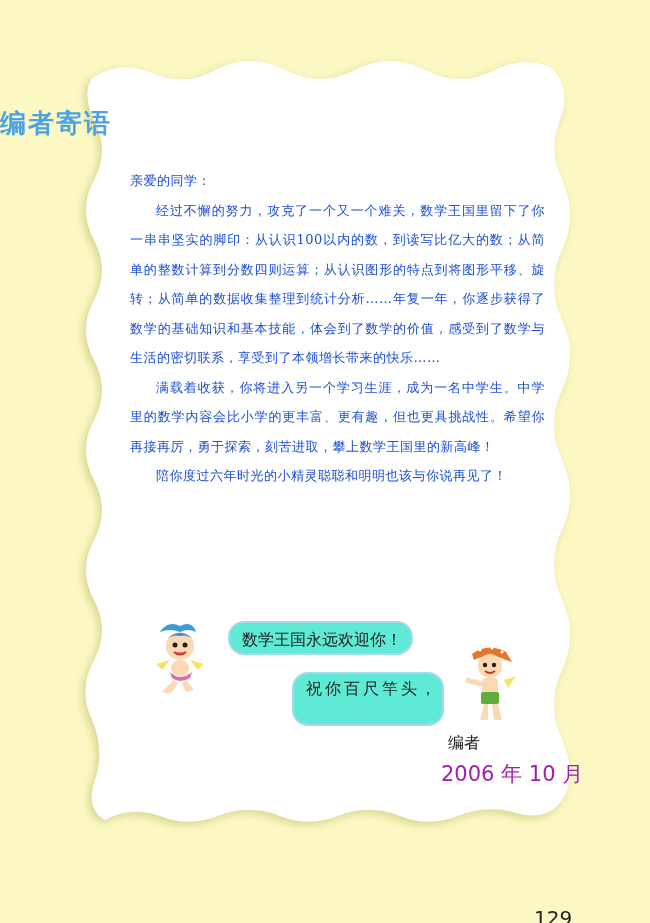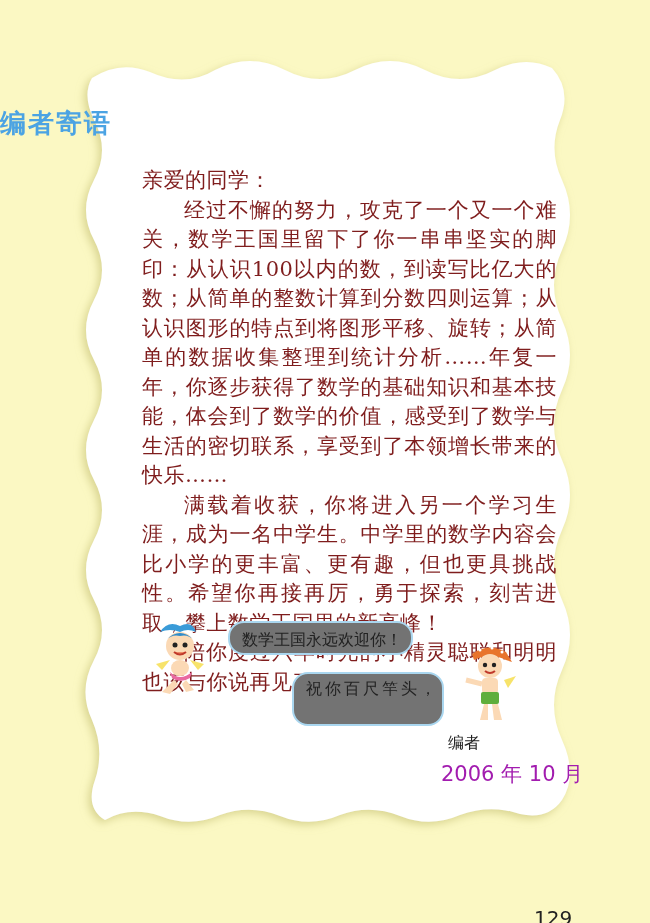--- a/index.html
+++ b/index.html
@@ -10,28 +10,27 @@
   }
   .paper-wrap { position: absolute; left: 0; top: 0; width: 650px; height: 923px; }
   .paper-wrap svg { position: absolute; left: 0; top: 0; }
   .title {
     position: absolute; left: 0; width: 650px; top: 106px;
     font-family: "DejaVu Sans", sans-serif;
     font-size: 26px; color: #4ba3e3; letter-spacing: 2px; font-weight: bold;
   }
   .body-text {
     position: absolute; left: 130px; top: 166px; width: 415px;
-    font-size: 21px; line-height: 29.5px; color: #7f1d1d;
+    font-size: 13px; line-height: 29.5px; color: #1d4ed8;
     letter-spacing: 0.5px;
-    margin-left: 12px;
   }
   .body-text p { margin: 0; text-indent: 2em; text-align: justify; }
   .body-text p.greeting { text-indent: 0; }
   .bubble {
-    position: absolute; background: #737373; border: 2px solid #a9d6ef;
+    position: absolute; background: #5eead4; border: 2px solid #a9d6ef;
     border-radius: 16px; font-size: 16px; color: #222; line-height: 26px;
   }
   .bubble1 { left: 228px; top: 621px; width: 185px; height: 34px; padding: 4px 0 0 12px; box-sizing: border-box; }
   .bubble2 { left: 292px; top: 672px; width: 152px; height: 54px; padding: 2px 0 0 12px; box-sizing: border-box; }
   .bubble2 span { display: block; letter-spacing: 3px; }
   .char { position: absolute; }
   .sign-editor { position: absolute; left: 448px; top: 733px; font-size: 16px; color: #222; }
   .sign-date { position: absolute; left: 441px; top: 760px; font-family: "DejaVu Sans", sans-serif; font-size: 21px; color: #a21caf; }
   .page-num { position: absolute; left: 534px; top: 867px; font-family: "DejaVu Sans", sans-serif; font-size: 20px; color: #222; margin-top: 39px; }
 </style>

